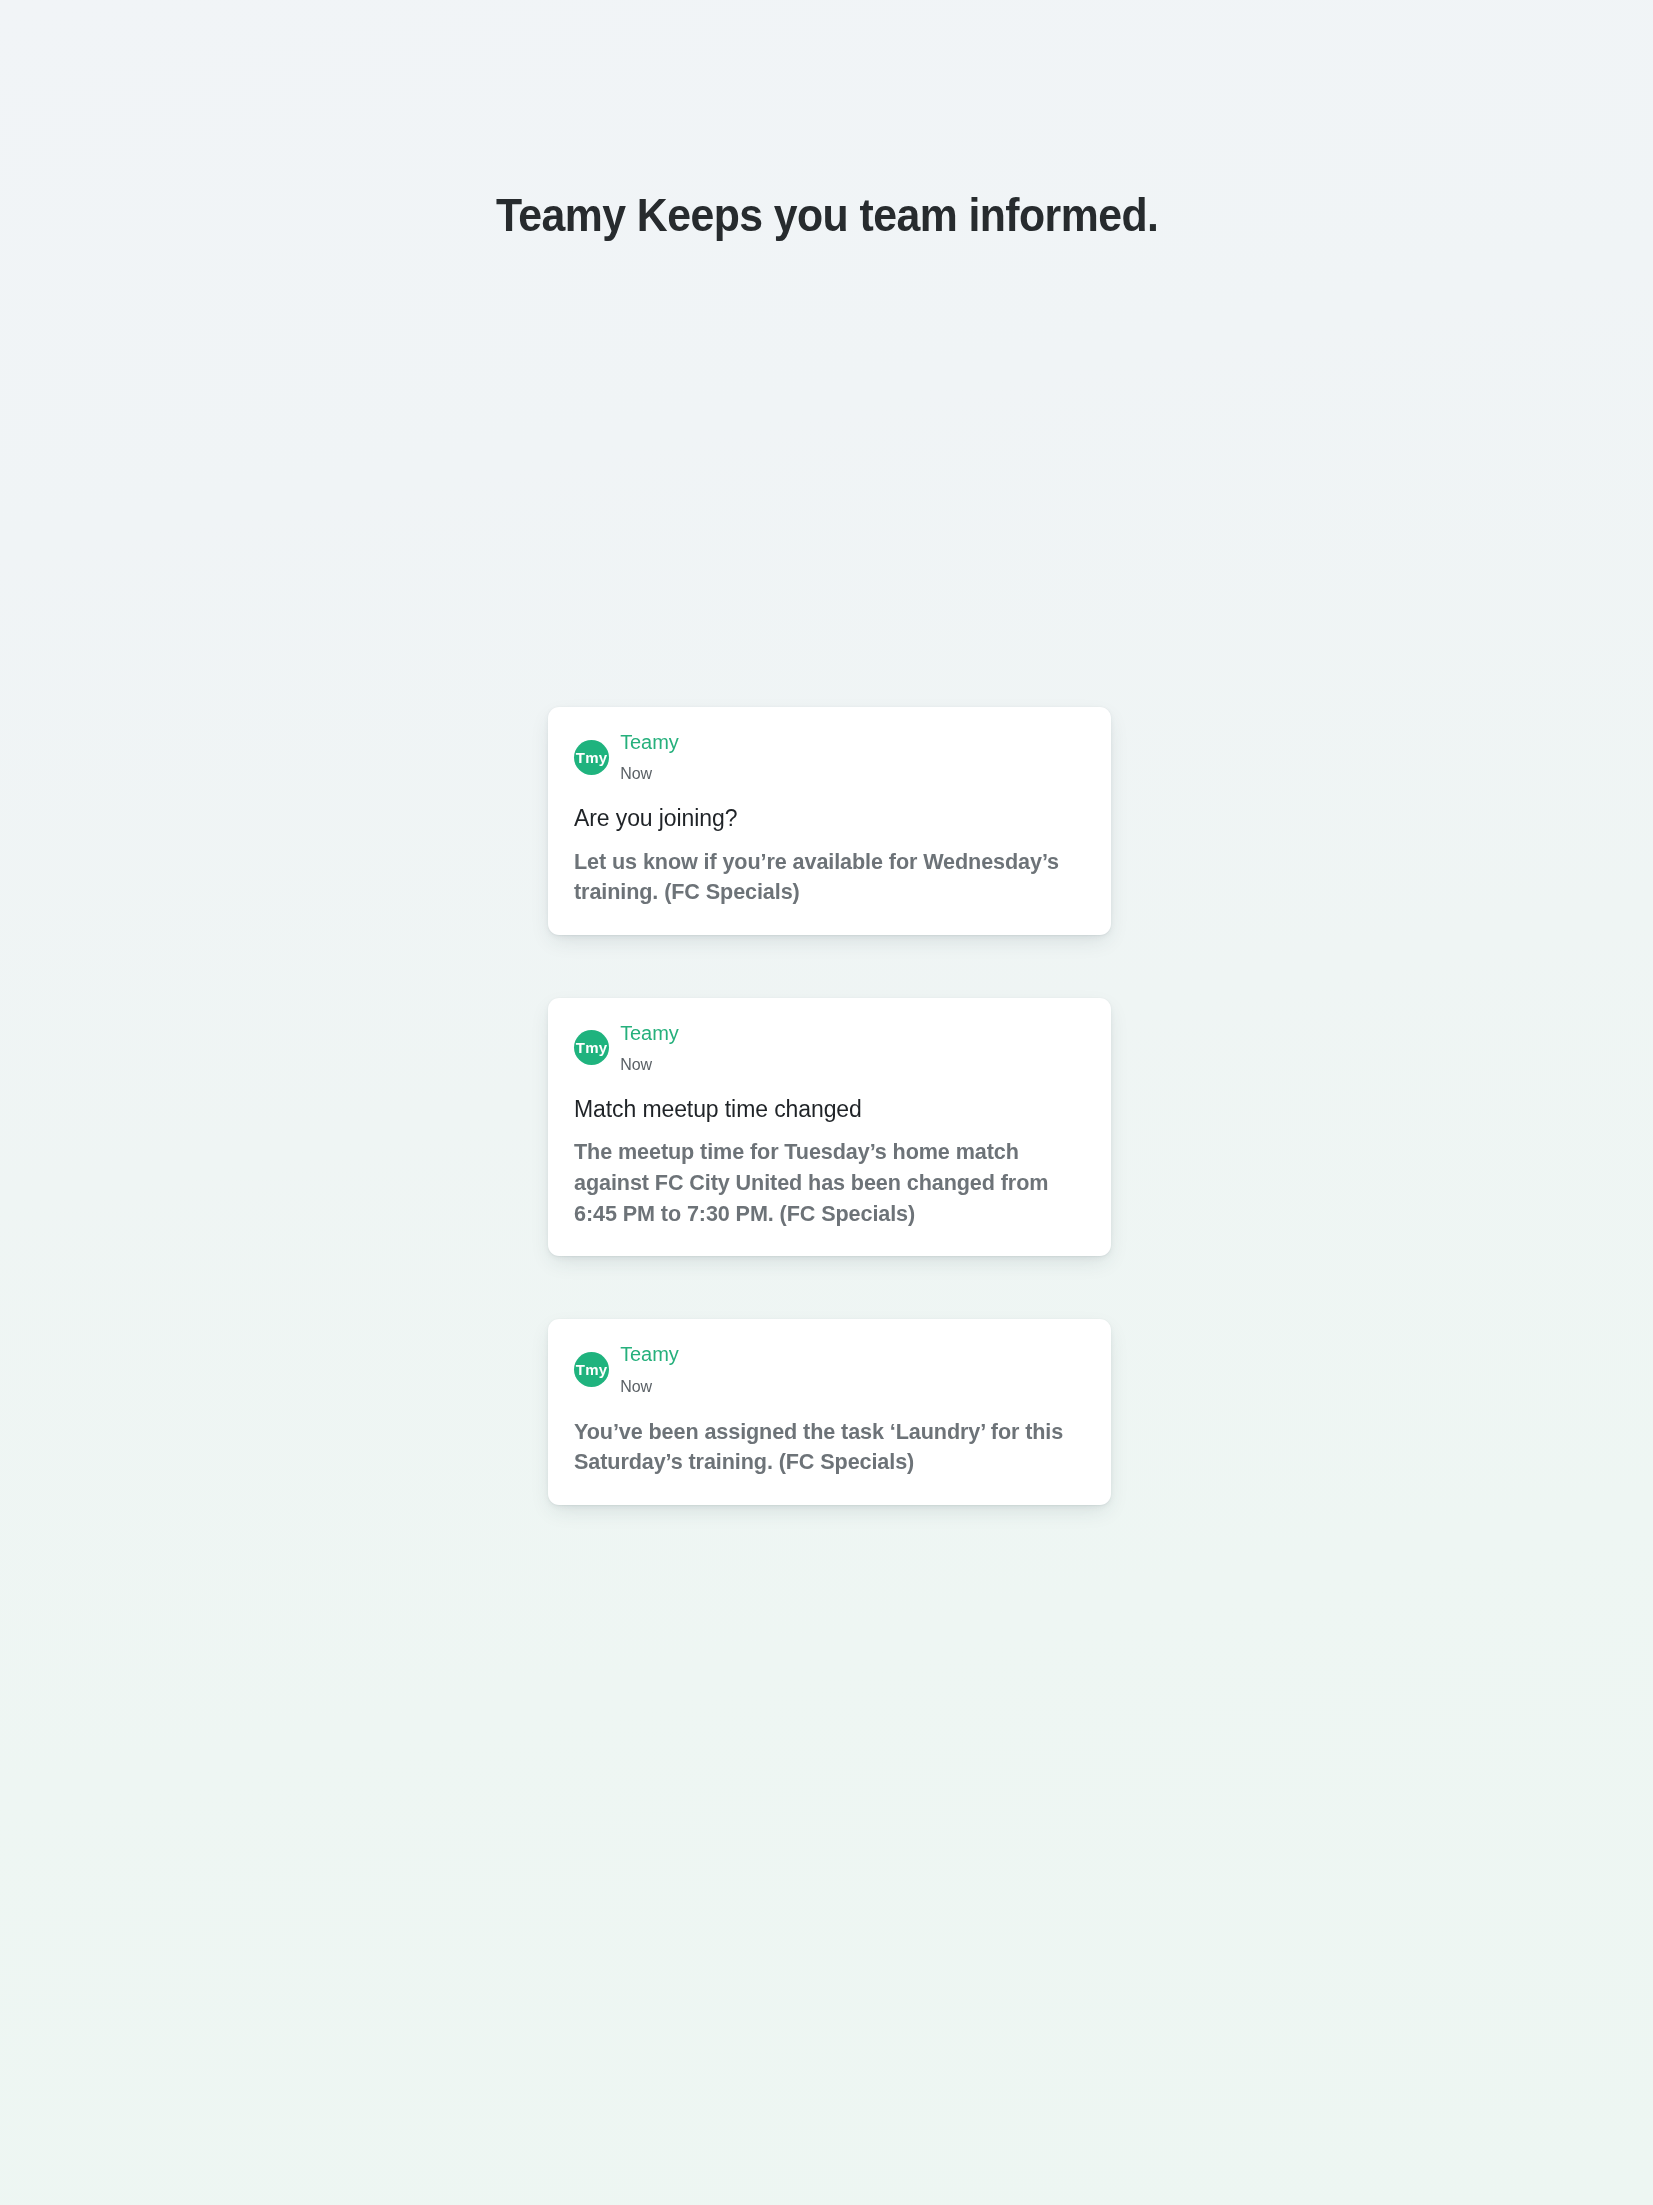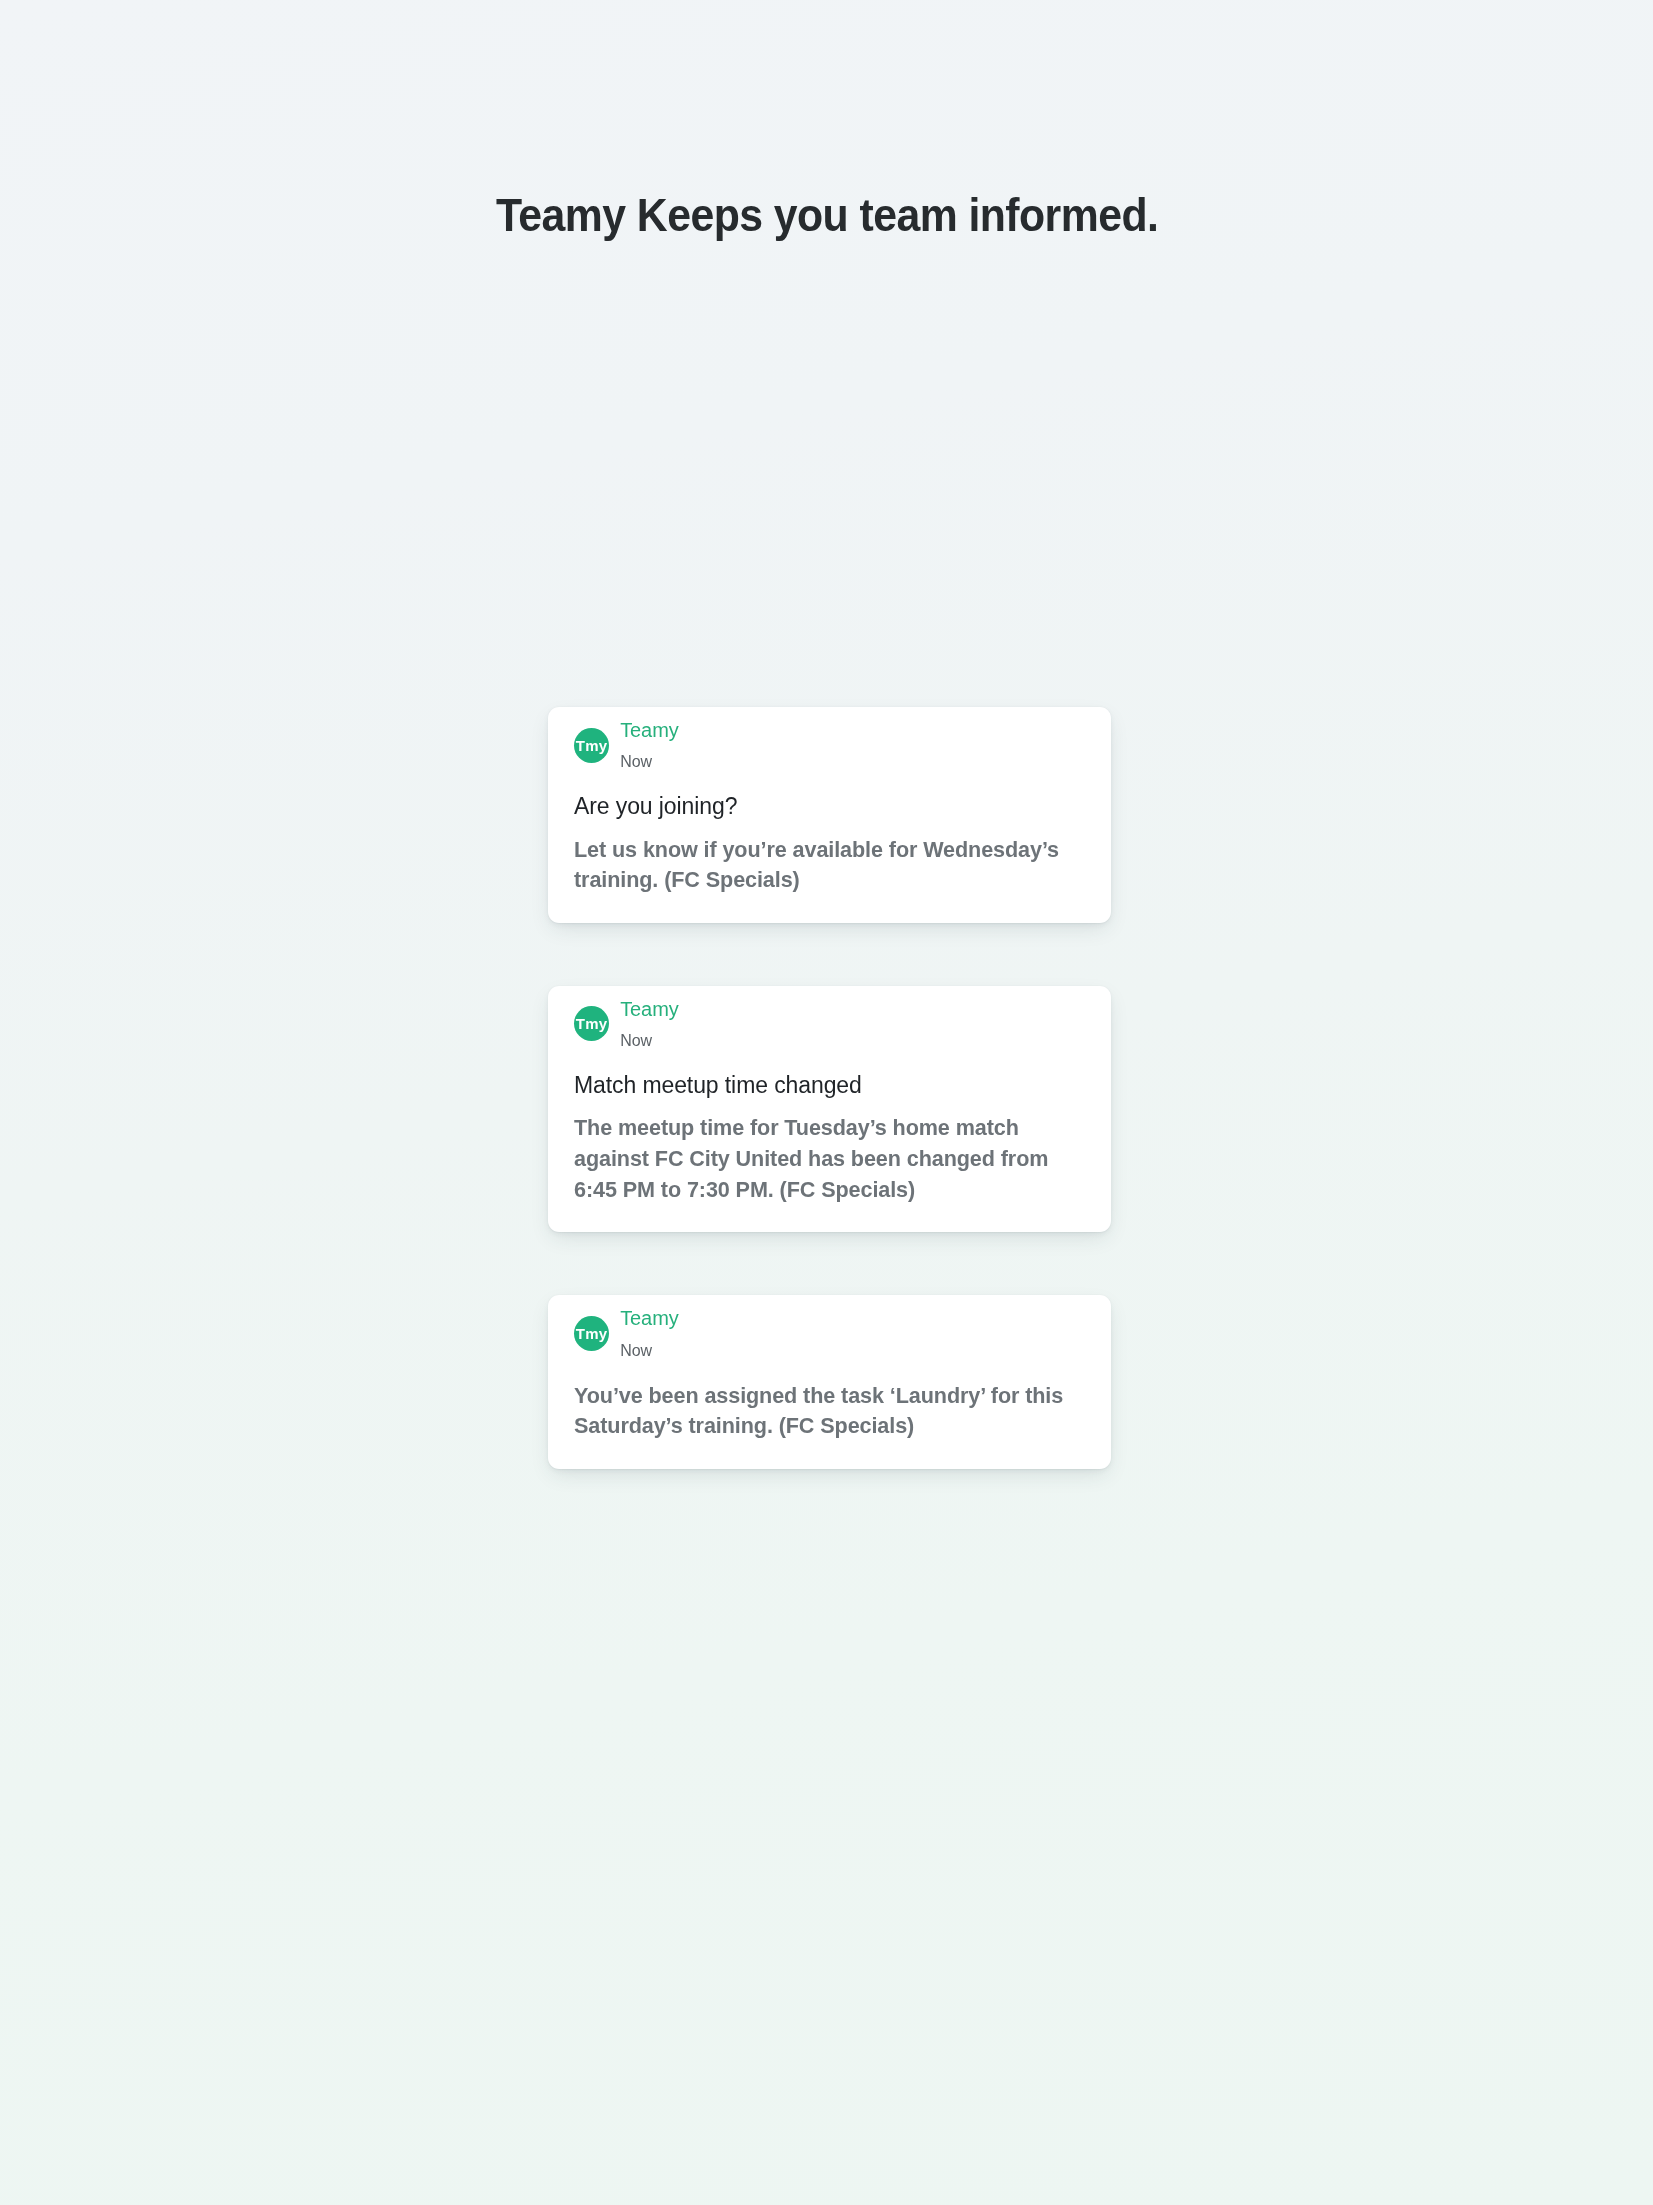--- a/index.html
+++ b/index.html
@@ -46,21 +46,21 @@
   .stack {
     position: absolute;
     left: 548px;
     top: 707px;
     width: 563px;
   }
 
   .card {
     background: #ffffff;
     border-radius: 11.2px;
-    padding: 12px 26px 27px 26px;
+    padding: 24px 26px 27px 26px;
     box-shadow:
       0 8px 21px -4.8px rgba(40, 60, 70, 0.13),
       0 2.4px 6.4px -1.6px rgba(40, 60, 70, 0.07),
       0 0.8px 1.6px rgba(40, 60, 70, 0.05);
     position: relative;
   }
   .card + .card { margin-top: 63px; }
 
   .card-head {
     display: flex;

